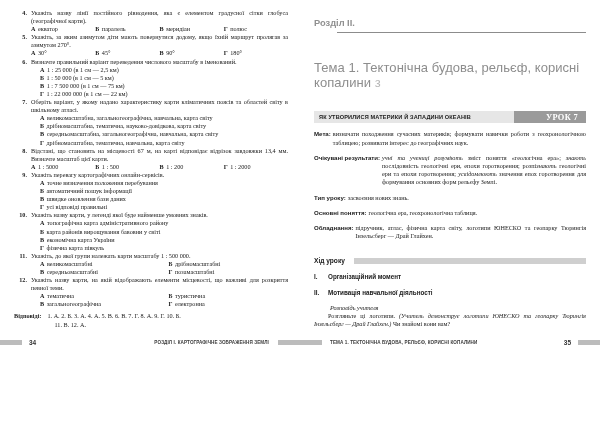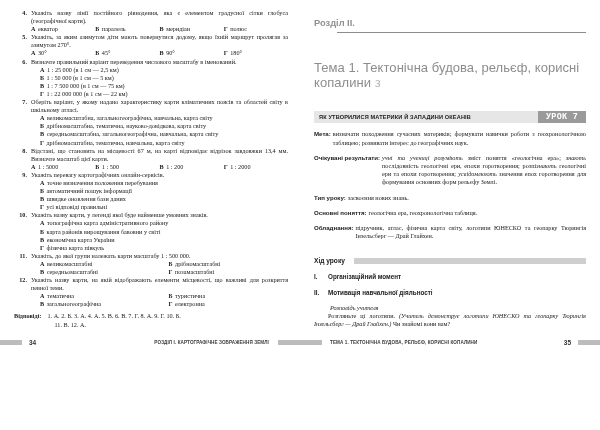--- a/index.html
+++ b/index.html
@@ -191,28 +191,29 @@
     font-weight: bold;
     letter-spacing: 0.15px;
     display: flex;
     align-items: center;
     padding: 0 5px;
     flex: 1 1 auto;
   }
   .lesson-num {
     background: #9a9a9a;
     color: #ffffff;
-    font-family: Liberation Mono, monospace;
+    font-family: Liberation Serif, serif;
     font-size: 8.4px;
     font-weight: bold;
     letter-spacing: 0.3px;
     display: flex;
     align-items: center;
     justify-content: center;
     flex: 0 0 48px;
+    padding-left: 24px;
   }
   .block {
     display: flex;
     font-size: 6.2px;
     line-height: 8.2px;
     margin-top: 7px;
     margin-left: 2px;
   }
   .block-label {
     font-family: "Liberation Sans", sans-serif;

